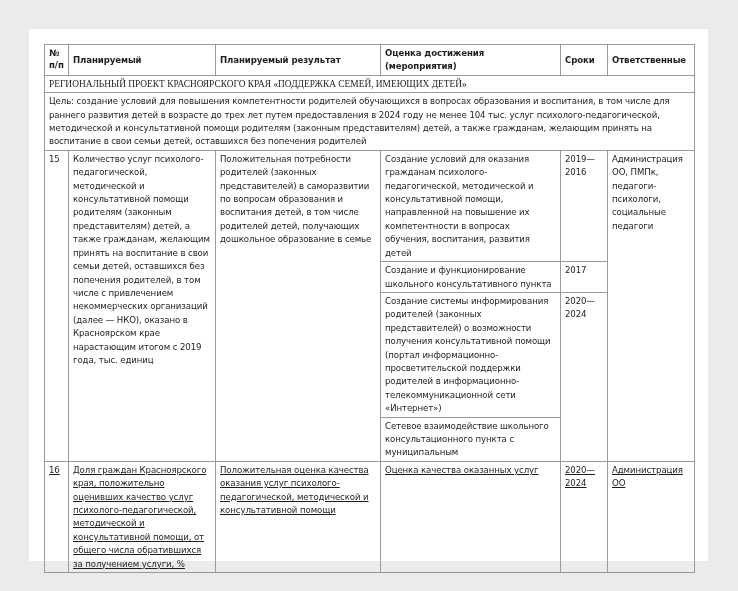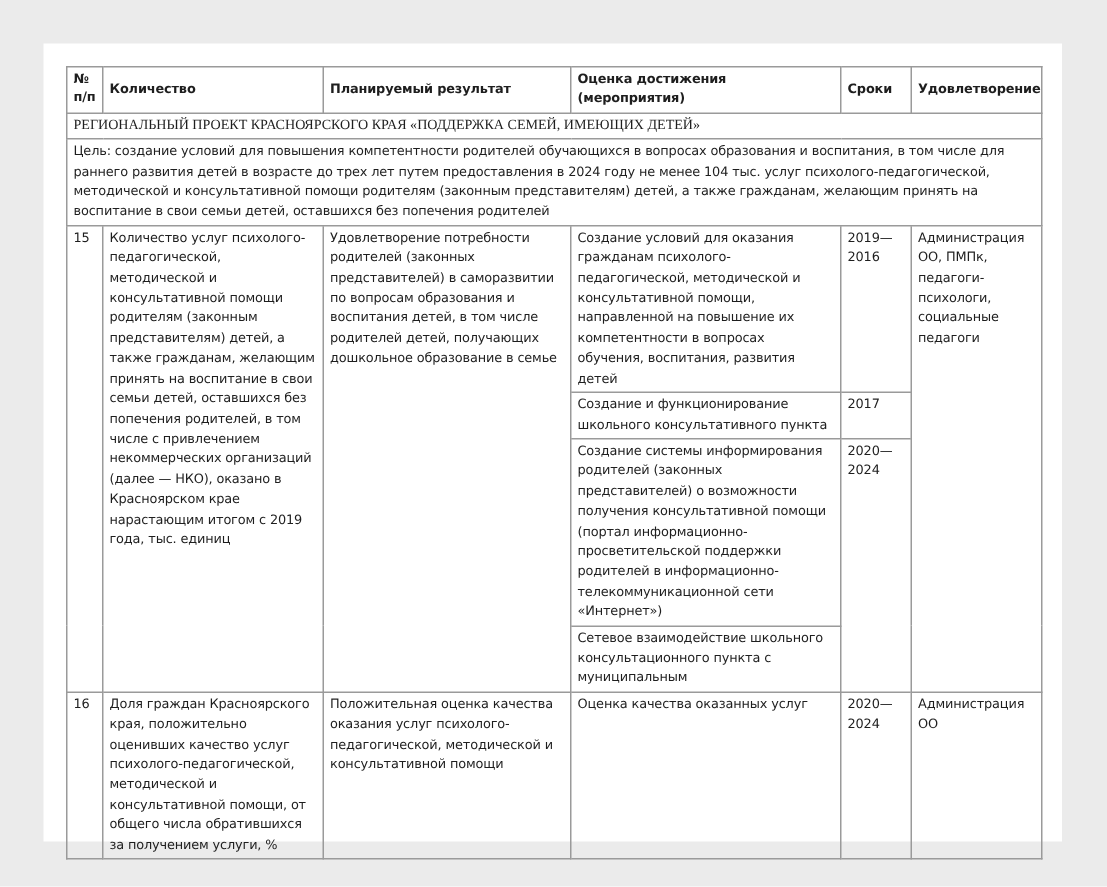--- a/index.html
+++ b/index.html
@@ -40,21 +40,21 @@
     height: 23px;
   }
   table.plan th.num { vertical-align: top; line-height: 12px; padding-top: 2px; }
   .project-row td { font-size: 9.4px; letter-spacing: 0; height: 12px; padding-top: 1px; padding-bottom: 1px; font-family: Liberation Serif, serif; }
   .goal-row td { height: 46px; }
   .goal-label { font-weight: normal; }
   .r15-m1 td.method { height: 73px; }
   .r15-m2 td.method { height: 23px; }
   .r15-m3 td.method { height: 85px; }
   .r15-m4 td.method { height: 36px; margin-top: 16px; }
-  .r16 td { height: 86px; }
+  .r16 td { height: 86px; text-decoration: underline; }
   .cell-text { white-space: pre-line; display: block; }
 </style>
 </head>
 <body>
 
 <div class="page">
   <table class="plan">
     <colgroup>
       <col style="width:24px">
       <col style="width:147px">
@@ -62,39 +62,39 @@
       <col style="width:180px">
       <col style="width:47px">
       <col style="width:87px">
     </colgroup>
     <thead>
       <tr>
         <th class="num">
             <span class="cell-text">№
 п/п</span>
           </th>
-        <th>Количество</th>
+        <th>Планируемый</th>
         <th>Планируемый результат</th>
         <th>Оценка достижения (мероприятия)</th>
         <th>Сроки</th>
-        <th>Удовлетворение</th>
+        <th>Ответственные</th>
       </tr>
     </thead>
     <tbody>
       <tr class="project-row">
         <td colspan="6">РЕГИОНАЛЬНЫЙ ПРОЕКТ КРАСНОЯРСКОГО КРАЯ «ПОДДЕРЖКА СЕМЕЙ, ИМЕЮЩИХ ДЕТЕЙ»</td>
       </tr>
       <tr class="goal-row">
         <td colspan="6"><span class="goal-label">Цель:</span><span> создание условий для повышения компетентности родителей обучающихся в вопросах образования и воспитания, в том числе для раннего развития детей в возрасте до трех лет путем предоставления в 2024 году не менее 104 тыс. услуг психолого-педагогической, методической и консультативной помощи родителям (законным представителям) детей, а также гражданам, желающим принять на воспитание в свои семьи детей, оставшихся без попечения родителей</span></td>
       </tr>
 
       <tr class="r15-m1">
         <td rowspan="4">15</td>
         <td rowspan="4">Количество услуг психолого-педагогической, методической и консультативной помощи родителям (законным представителям) детей, а также гражданам, желающим принять на воспитание в свои семьи детей, оставшихся без попечения родителей, в том числе с привлечением некоммерческих организаций (далее — НКО), оказано в Красноярском крае нарастающим итогом с 2019 года, тыс. единиц</td>
-        <td rowspan="4">Удовлетворение потребности родителей (законных представителей) в саморазвитии по вопросам образования и воспитания детей, в том числе родителей детей, получающих дошкольное образование в семье</td>
+        <td rowspan="4">Положительная потребности родителей (законных представителей) в саморазвитии по вопросам образования и воспитания детей, в том числе родителей детей, получающих дошкольное образование в семье</td>
         <td class="method">Создание условий для оказания гражданам психолого-педагогической, методической и консультативной помощи, направленной на повышение их компетентности в вопросах обучения, воспитания, развития детей</td>
         <td>
             <span class="cell-text">2019—
 2016</span>
           </td>
         <td rowspan="4">Администрация ОО, ПМПк, педагоги-психологи, социальные педагоги</td>
       </tr>
       <tr class="r15-m2">
         <td class="method">Создание и функционирование школьного консультативного пункта</td>
         <td>

